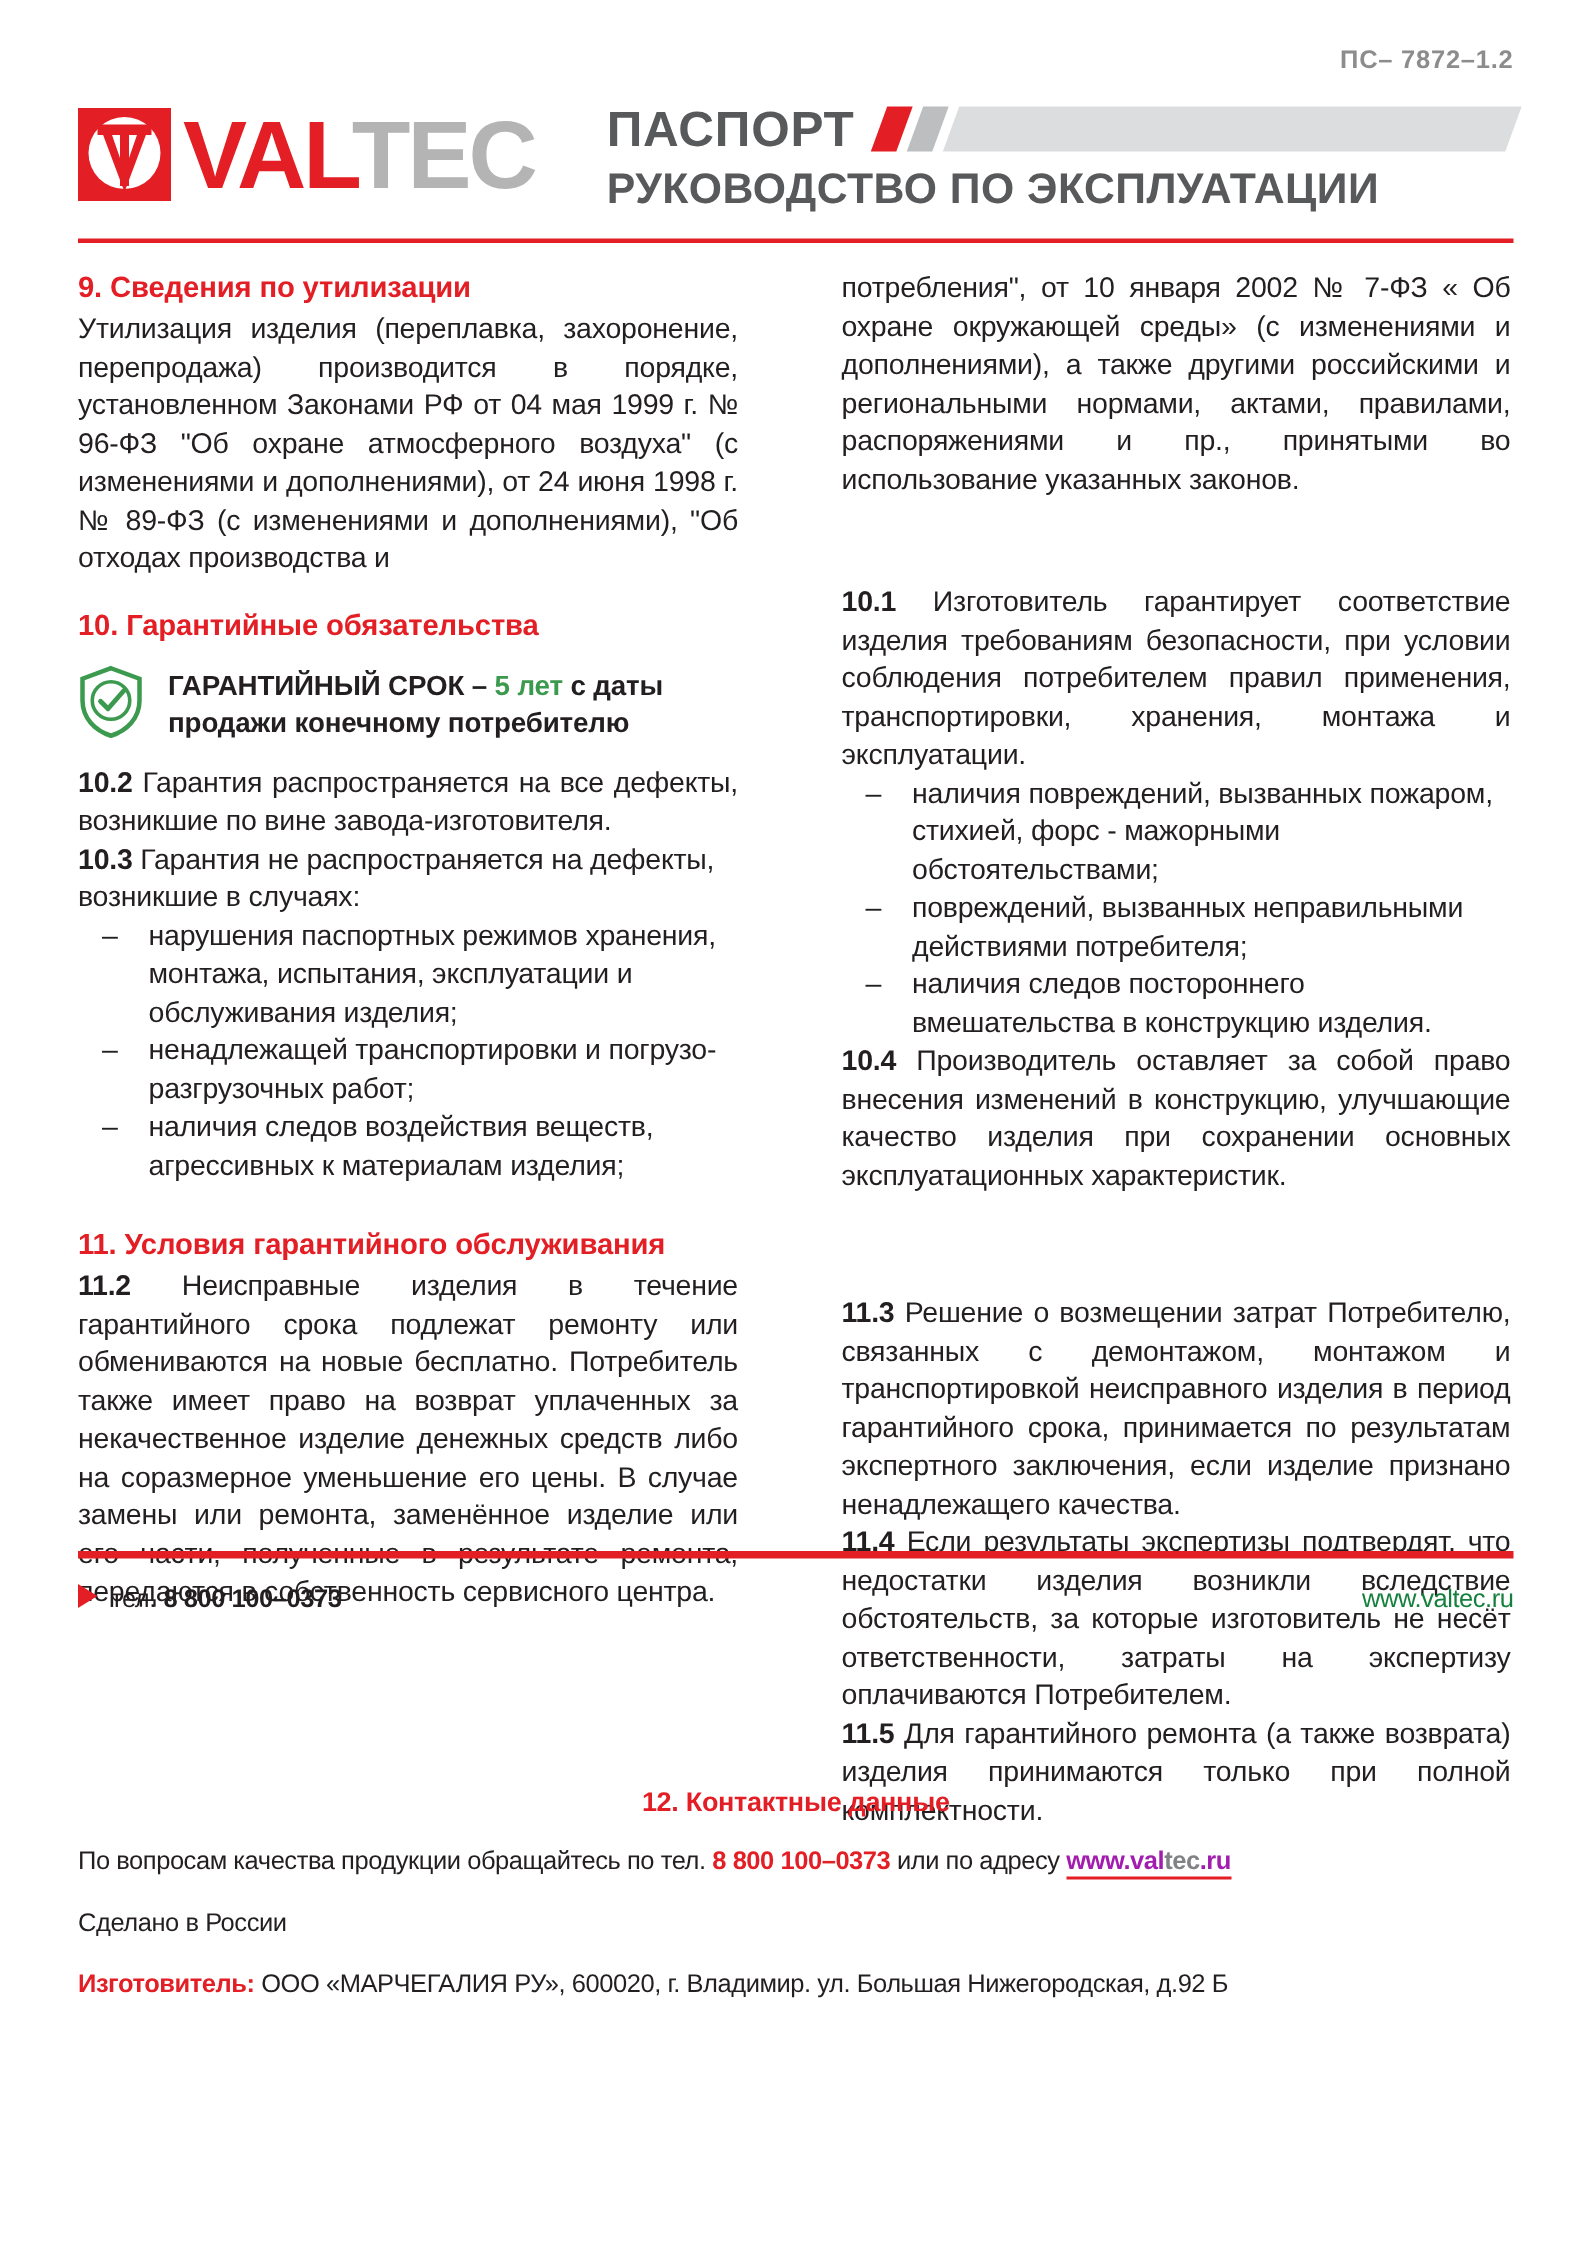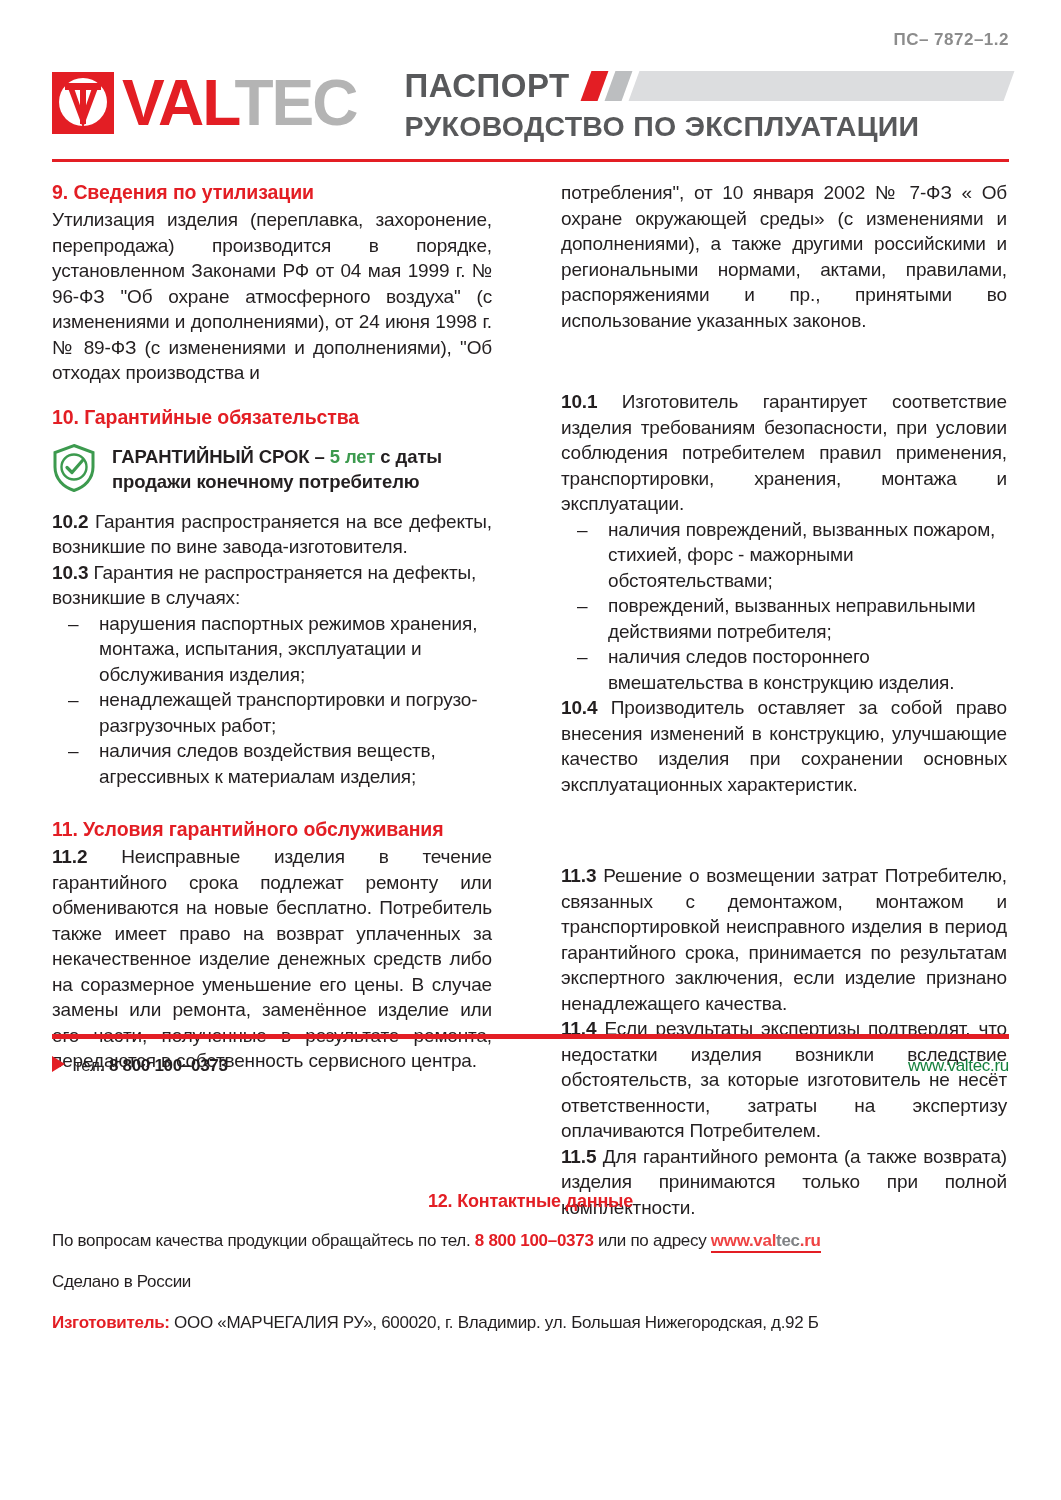--- a/index.html
+++ b/index.html
@@ -246,21 +246,21 @@
     margin-bottom: 20px;
     letter-spacing: -0.3px;
   }
   .contact-line b.red { color: #e31e24; font-weight: 700; }
   .site-link {
     font-weight: 700;
     text-decoration: none;
     border-bottom: 2px solid #e31e24;
     padding-bottom: 1px;
   }
-  .site-link .r { color: #ef4444; }
+  .site-link .r { color: #a21caf; }
   .site-link .g { color: #808285; }
   .maker b { color: #e31e24; font-weight: 700; }
 
   
   .footer {
     position: absolute;
     left: 52px;
     right: 52px;
     bottom: 40px;
   }

